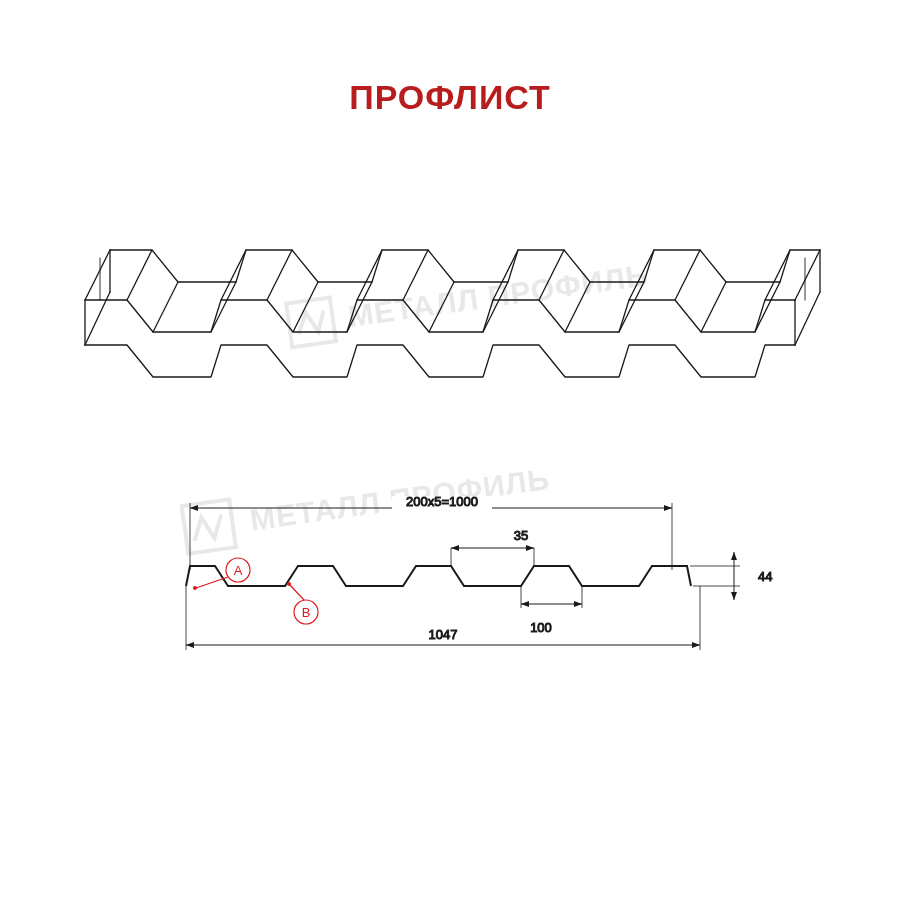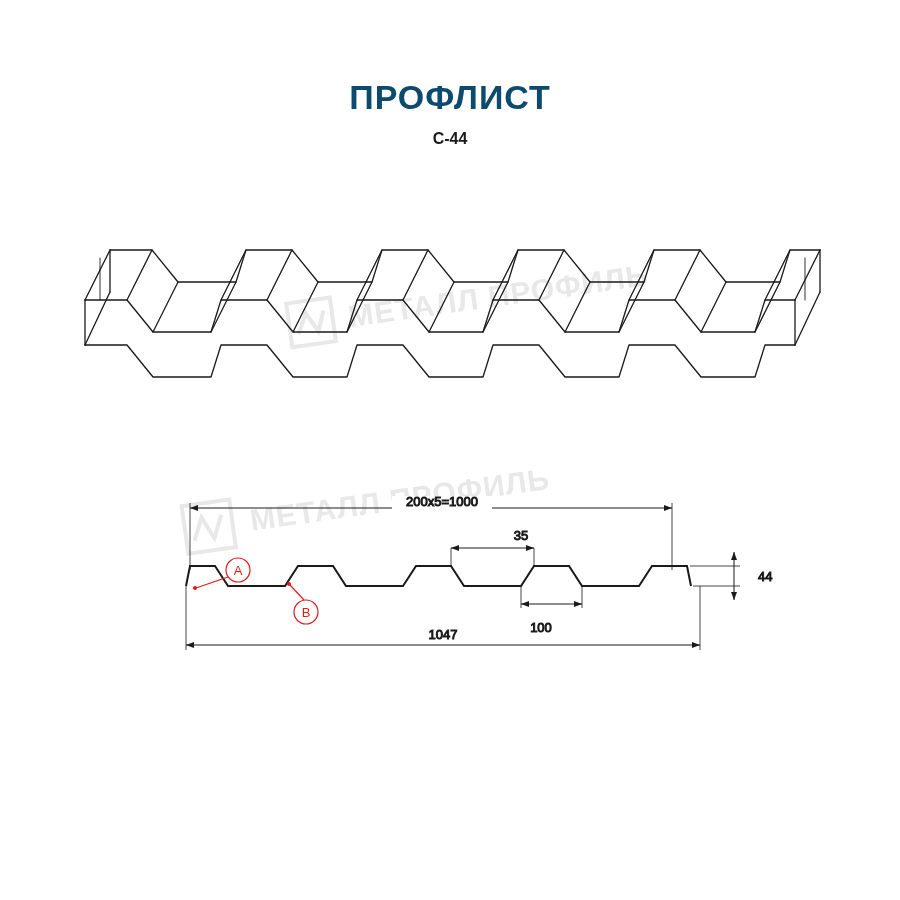--- a/index.html
+++ b/index.html
@@ -22,21 +22,21 @@
   }
   .title {
     position: absolute;
     top: 78px;
     left: 0;
     width: 900px;
     text-align: center;
     font-size: 34px;
     font-weight: bold;
     letter-spacing: 1px;
-    color: #0c4a6e;
+    color: #b91c1c;
   }
   .subtitle {
     position: absolute;
     top: 130px;
     left: 0;
     width: 900px;
     text-align: center;
     font-size: 16px;
     font-weight: bold;
     color: #1a1a1a;
@@ -68,21 +68,20 @@
     font-size: 30px;
     letter-spacing: 1px;
   }
 </style>
 </head>
 <body>
 
 <div class="page">
 
   <div class="title">ПРОФЛИСТ</div>
-  <div class="subtitle">С-44</div>
 
   <svg class="drawing" width="900" height="900" viewBox="0 0 900 900">
 
     <g class="wm" transform="translate(300,330) rotate(-8)">
       <rect x="-10" y="-28" width="44" height="44" fill="none" stroke="#e8e8e8" stroke-width="4"></rect>
       <path d="M -2 4 L 8 -16 L 18 4 L 26 -16" fill="none" stroke="#e8e8e8" stroke-width="4"></path>
       <text class="wm-text" x="50" y="4">МЕТАЛЛ ПРОФИЛЬ</text>
     </g>
 
     <g fill="none" stroke="#1a1a1a" stroke-width="1.3" stroke-linejoin="round" stroke-linecap="round">

